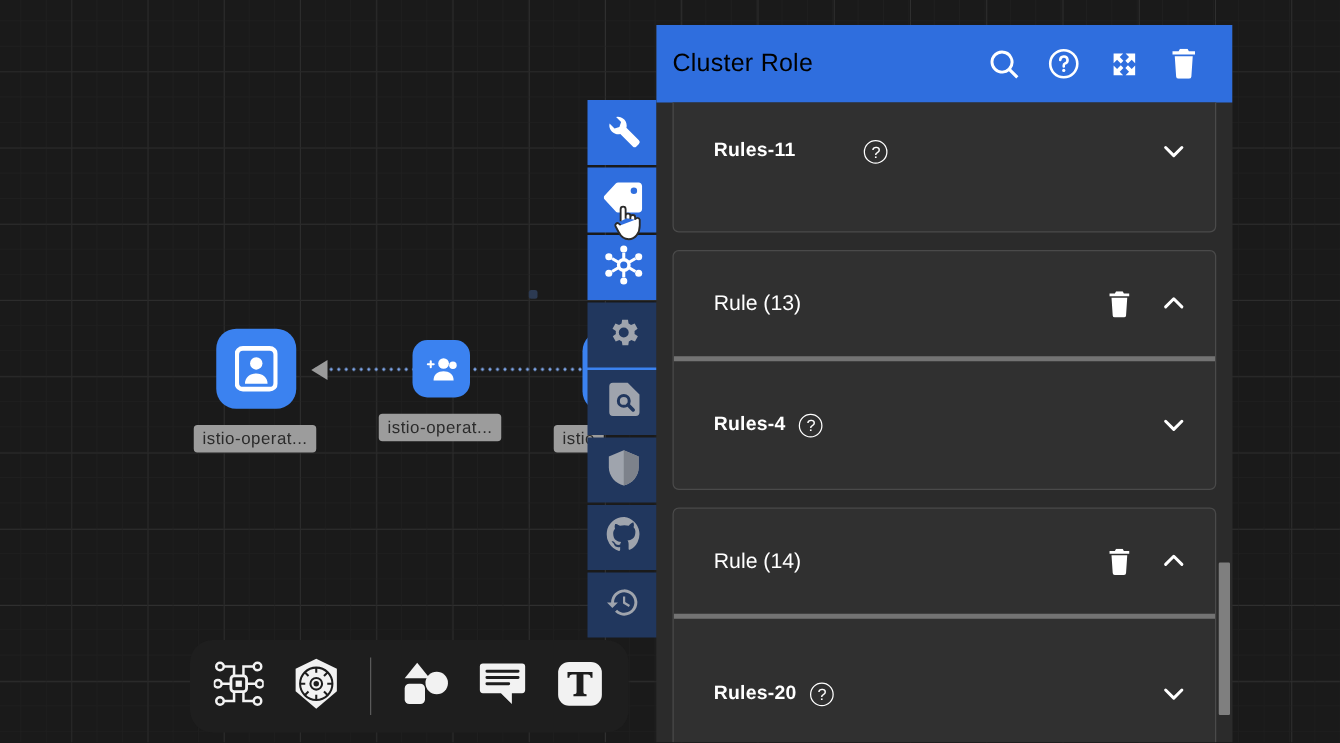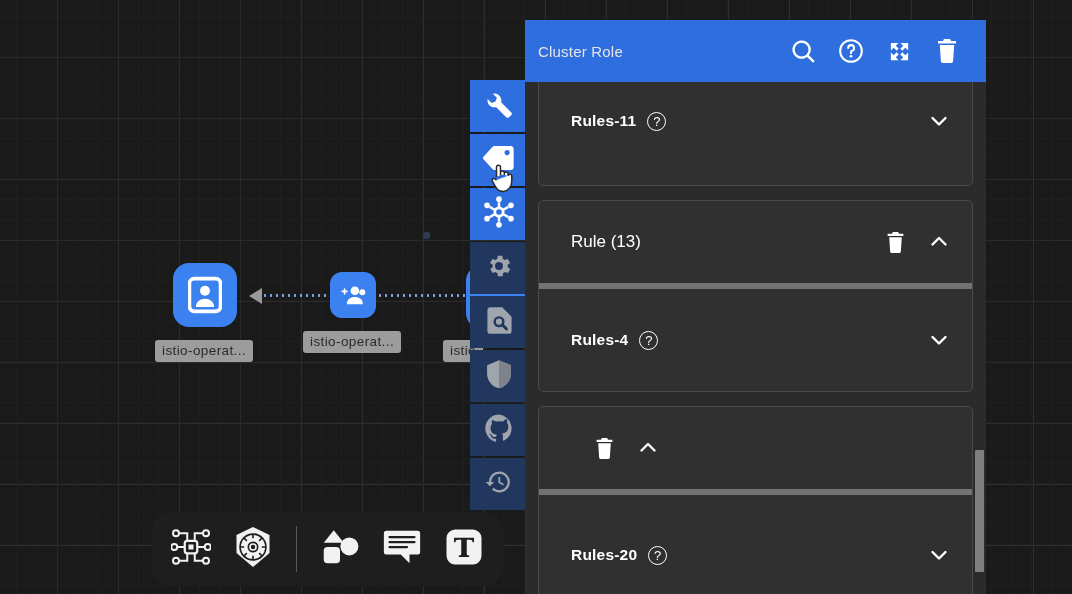--- a/index.html
+++ b/index.html
@@ -139,22 +139,22 @@
     overflow: hidden;
     display: flex; flex-direction: column;
   }
   #panel-header {
     flex: 0 0 62px;
     background: #2f6ede;
     display: flex; align-items: center;
     padding: 0 22px 0 13px;
   }
   #panel-title {
-    color: #e5e5e5;
-    font-size: 15px;
+    color: #000000;
+    font-size: 20px;
     font-weight: 400;
     letter-spacing: .2px;
     flex: 1;
   }
   .hdr-icon {
     width: 34px; height: 34px;
     display: flex; align-items: center; justify-content: center;
     margin-left: 14px;
   }
   .hdr-icon svg { fill: #ffffff; }
@@ -172,21 +172,21 @@
     border: 1px solid #4a4a4a;
     border-radius: 5px;
     margin-bottom: 14px;
     overflow: hidden;
   }
   .card-row {
     display: flex; align-items: center;
     padding: 0 22px 0 32px;
     height: 95px;
   }
-  .card-row.rule-head { height: 88px; border-bottom: 6px solid #737373; padding-left: 32px; }
+  .card-row.rule-head { height: 88px; border-bottom: 4px solid #737373; padding-left: 32px; }
   .rule-title {
     color: #ffffff;
     font-size: 17px;
     font-weight: 400;
     flex: 1;
   }
   .rules-title {
     color: #ffffff;
     font-size: 15.5px;
     font-weight: 700;
@@ -422,21 +422,21 @@
             <path d="M7 0h6l1.1 2H19v2.6H1V2h4.9z"></path>
             <path d="M2.8 6h14.4l-1.1 16.2a1.9 1.9 0 0 1-1.9 1.8H5.8a1.9 1.9 0 0 1-1.9-1.8z"></path>
           </svg>
       </div>
     </div>
 
     <div id="panel-body">
       <div id="panel-scroll">
 
         <div class="card" style="height:132px;">
-          <div class="card-row" style="height:132px;">
+          <div class="card-row" style="height:132px;gap:44px;">
             <span class="rules-title">Rules-11</span>
             <span class="help-circle">?</span>
             <span class="row-spacer"></span>
             <span class="icon-btn chev">
               <svg viewBox="0 0 22 22">
                   <path d="M4.5 8l6.5 6.5L17.5 8"></path>
                 </svg>
             </span>
           </div>
         </div>
@@ -463,20 +463,21 @@
             <span class="icon-btn chev">
               <svg viewBox="0 0 22 22">
                   <path d="M4.5 8l6.5 6.5L17.5 8"></path>
                 </svg>
             </span>
           </div>
         </div>
 
         <div class="card">
           <div class="card-row rule-head">
+            <span class="rule-title">Rule (14)</span>
             <span class="icon-btn">
               <svg width="19" height="21" viewBox="0 0 20 24">
                   <path d="M7 0h6l1.1 2H19v2.6H1V2h4.9z"></path>
                   <path d="M2.8 6h14.4l-1.1 16.2a1.9 1.9 0 0 1-1.9 1.8H5.8a1.9 1.9 0 0 1-1.9-1.8z"></path>
                 </svg>
             </span>
             <span class="icon-btn chev">
               <svg viewBox="0 0 22 22">
                   <path d="M4.5 13.5L11 7l6.5 6.5"></path>
                 </svg>

